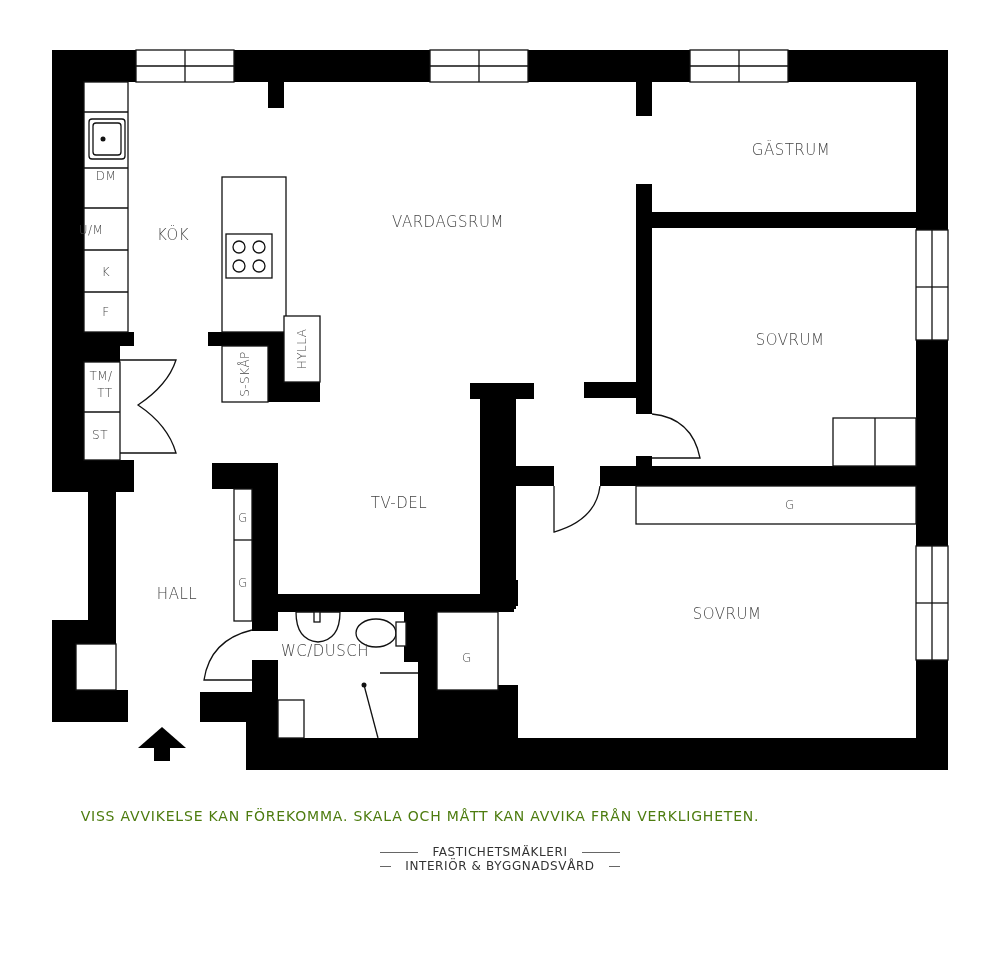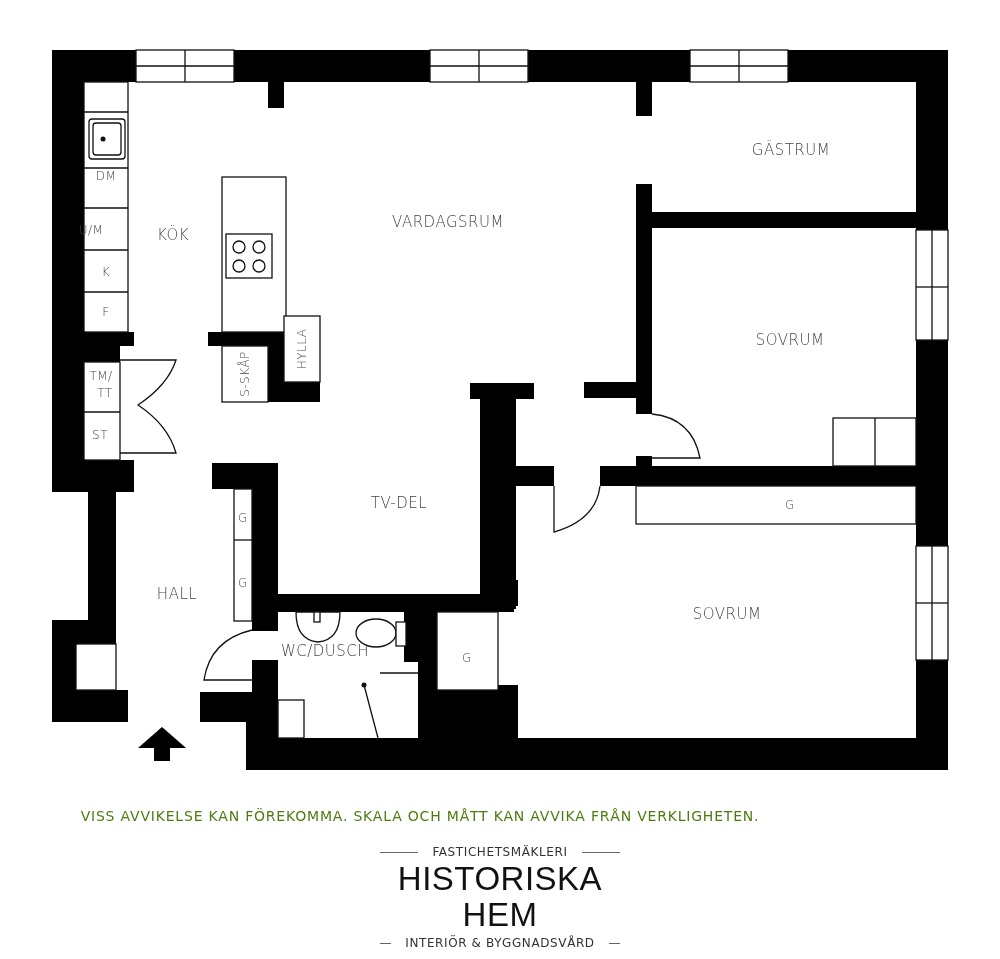--- a/index.html
+++ b/index.html
@@ -187,19 +187,18 @@
 <div class="lbl small" style="left:467px;top:658px">G</div>
 
 <div id="disclaimer">VISS AVVIKELSE KAN FÖREKOMMA. SKALA OCH MÅTT KAN AVVIKA FRÅN VERKLIGHETEN.</div>
 
 <div id="logo">
   <div class="logo-line">
     <span class="rule"></span>
     <span>FASTICHETSMÄKLERI</span>
     <span class="rule"></span>
   </div>
-  <div id="logo-main">HISTORISKA HEM</div>
   <div class="logo-line">
     <span class="rule"></span>
     <span>INTERIÖR &amp; BYGGNADSVÅRD</span>
     <span class="rule"></span>
   </div>
 </div>
 
 </body></html>

